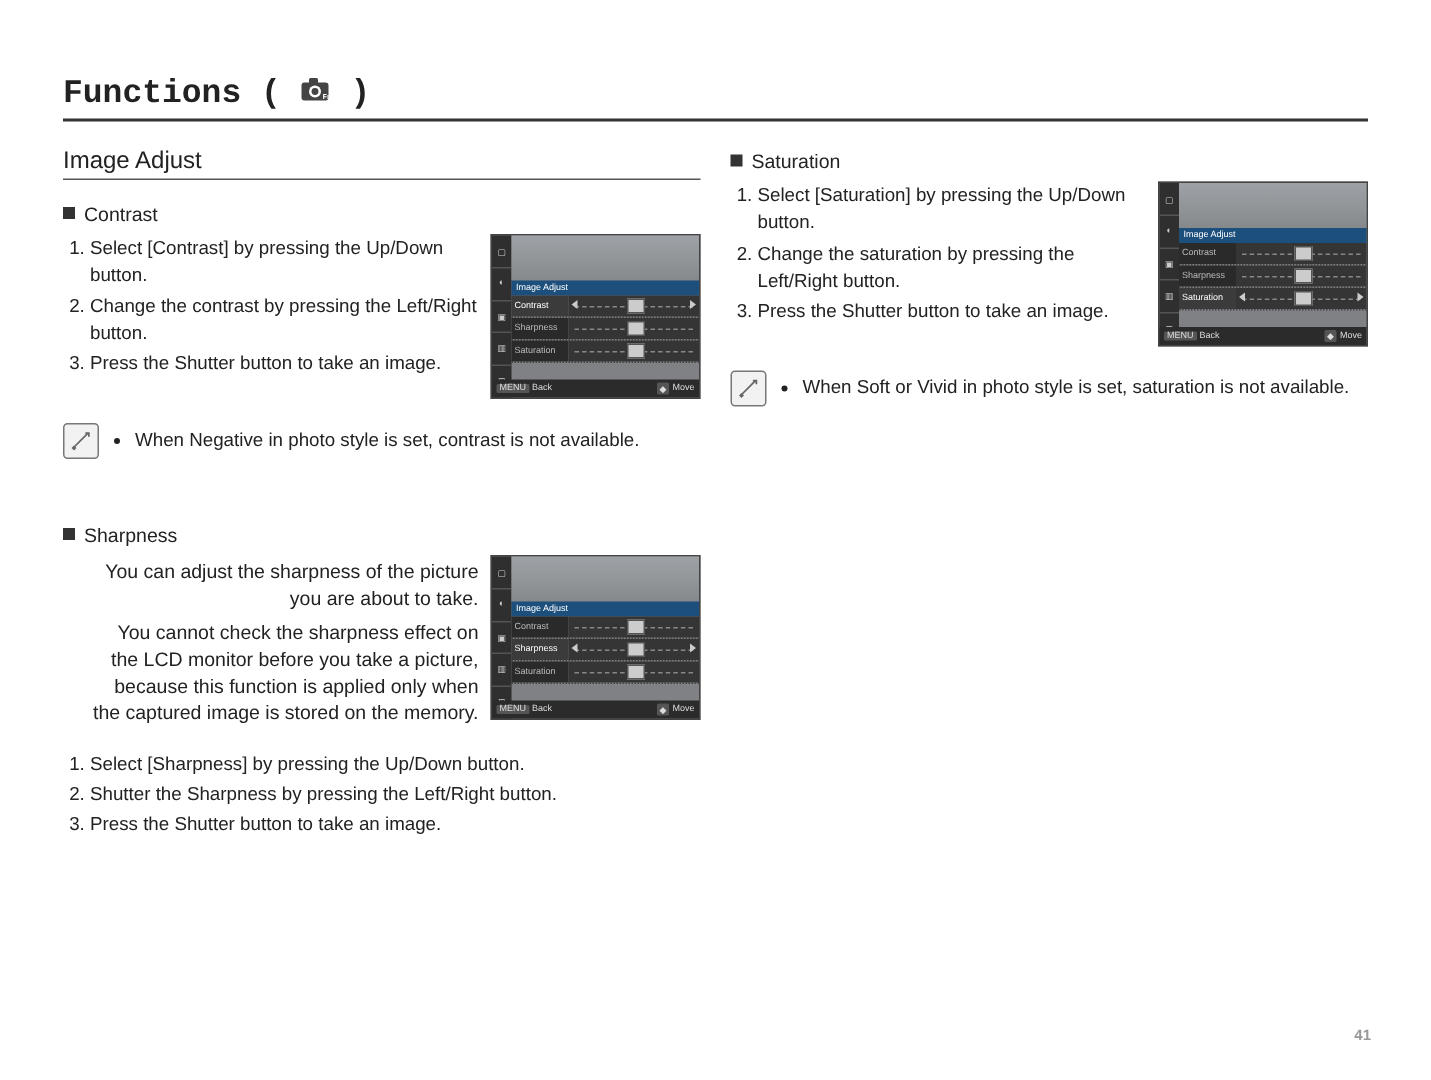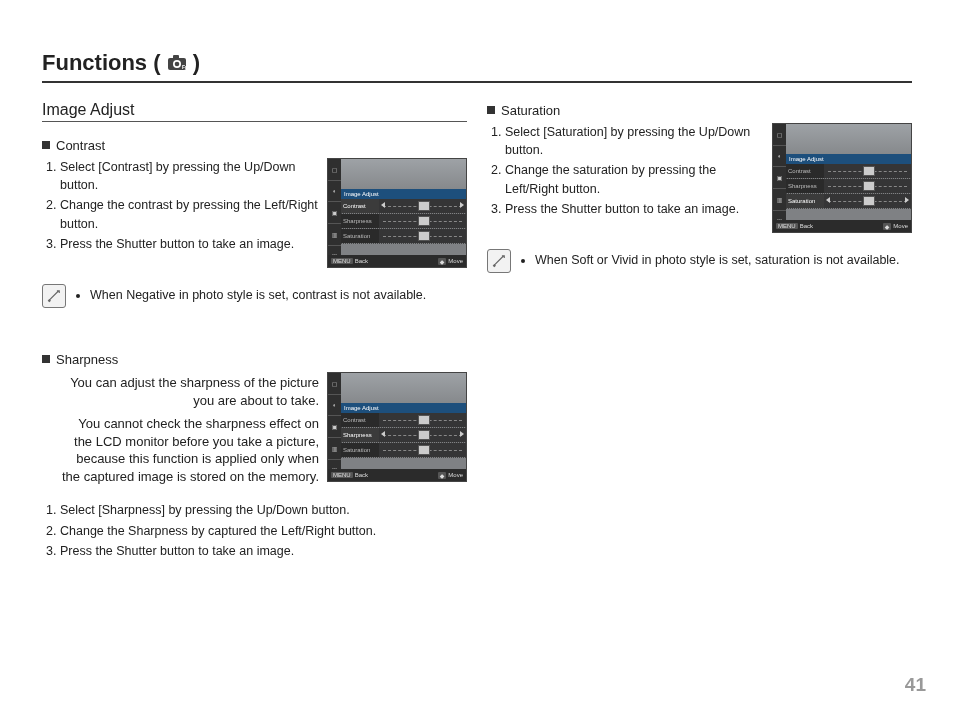--- a/index.html
+++ b/index.html
@@ -15,20 +15,21 @@
     position: relative;
     box-sizing: border-box;
     padding: 50px 42px 30px 42px;
   }
   .title {
     font-size: 22px;
     font-weight: bold;
     border-bottom: 2px solid #333;
     padding-bottom: 4px;
     margin-bottom: 18px;
+    font-family: Liberation Mono, monospace;
   }
   .camera-icon {
     display: inline-block;
     vertical-align: middle;
   }
   .cols {
     display: flex;
     justify-content: space-between;
   }
   .col {
@@ -201,24 +202,24 @@
     align-items: center;
     justify-content: center;
   }
   .note .nicon svg { width: 14px; height: 14px; }
   .note ul {
     margin: 2px 0 0 0;
     padding-left: 14px;
   }
   .pnum {
     position: absolute;
-    right: 28px;
+    right: 40px;
     bottom: 24px;
     color: #999;
-    font-size: 19px;
+    font-size: 10px;
     font-weight: bold;
   }
 </style>
 </head>
 <body>
 
 <div class="page">
   <div class="title">
     <span>Functions ( </span><span class="camera-icon"><svg width="20" height="16" viewBox="0 0 20 16">
           <rect x="1" y="3" width="18" height="12" rx="2" fill="#444"></rect>
@@ -355,21 +356,21 @@
               <span>
                 <span class="mbtn">◆</span> 
                 <span>Move</span>
               </span>
             </div>
         </div>
       </div>
 
       <ol class="steps" style="margin-top:10px;">
         <li>Select [Sharpness] by pressing the Up/Down button.</li>
-        <li>Change the Sharpness by captured the Left/Right button.</li>
+        <li>Shutter the Sharpness by pressing the Left/Right button.</li>
         <li>Press the Shutter button to take an image.</li>
       </ol>
     </div>
 
     <div class="col">
       <div class="sub" style="margin-top:0;">
         <span class="sq"></span><span class="sub-title">Saturation</span>
       </div>
 
       <div class="row">

